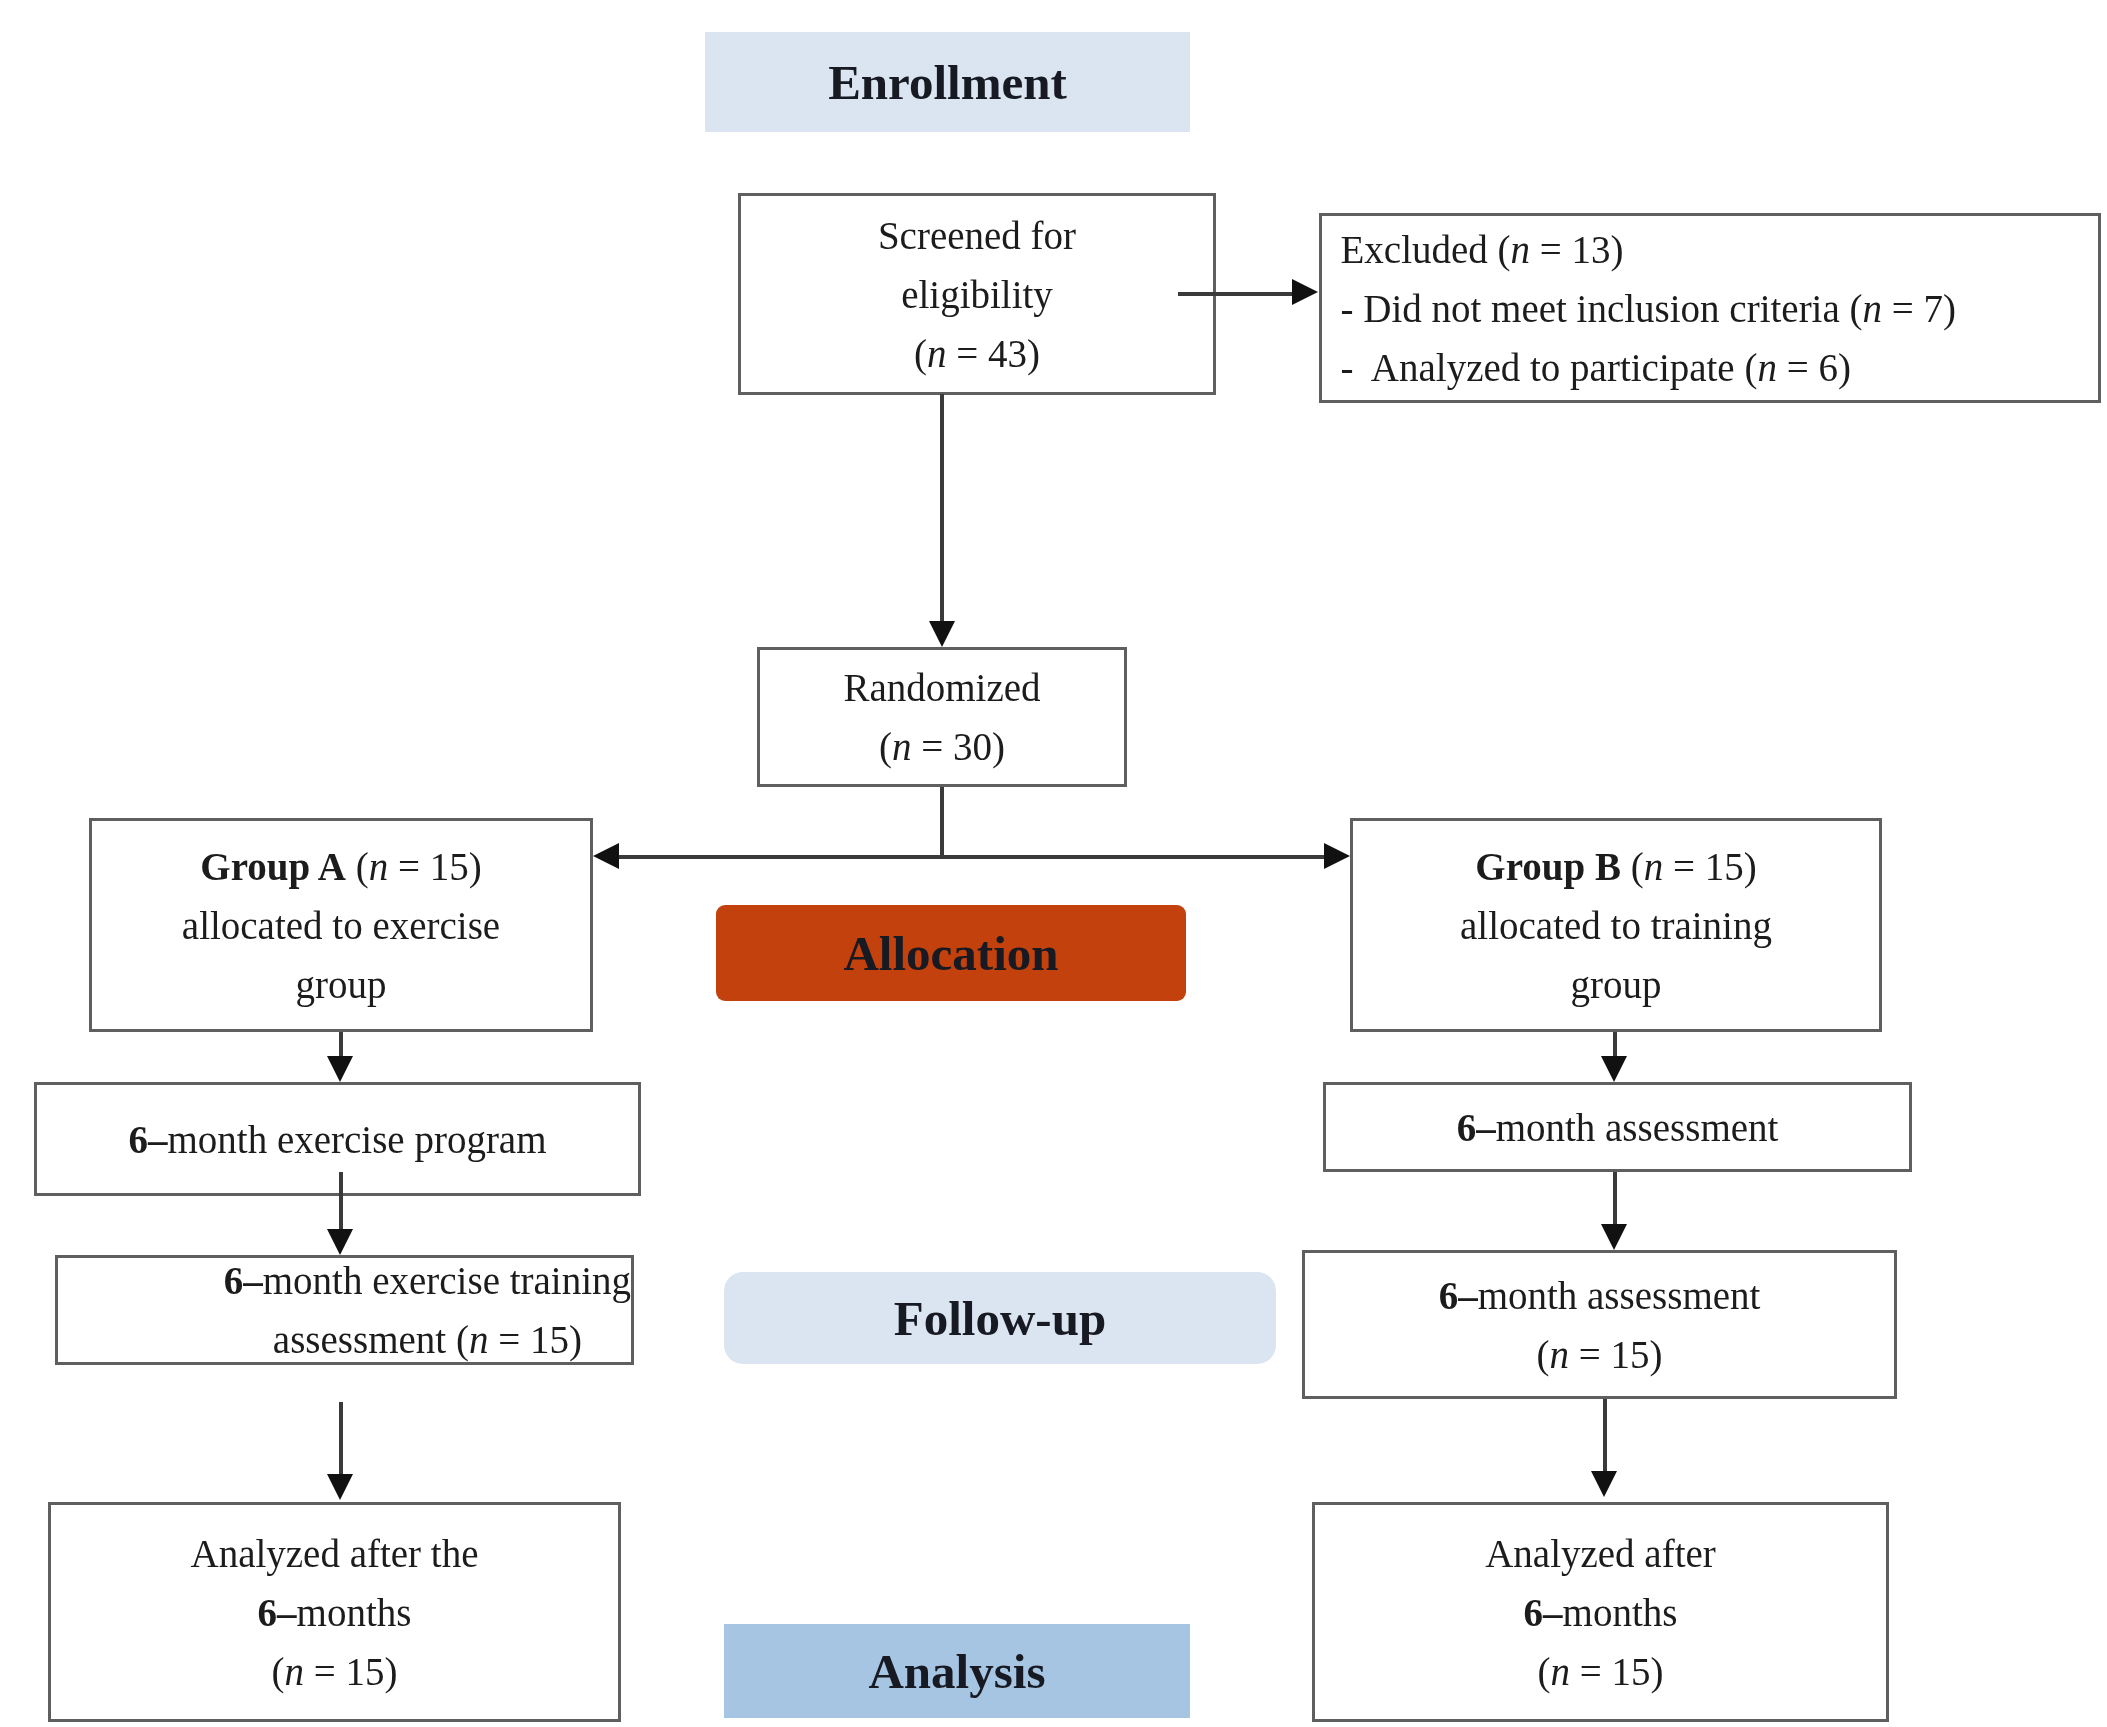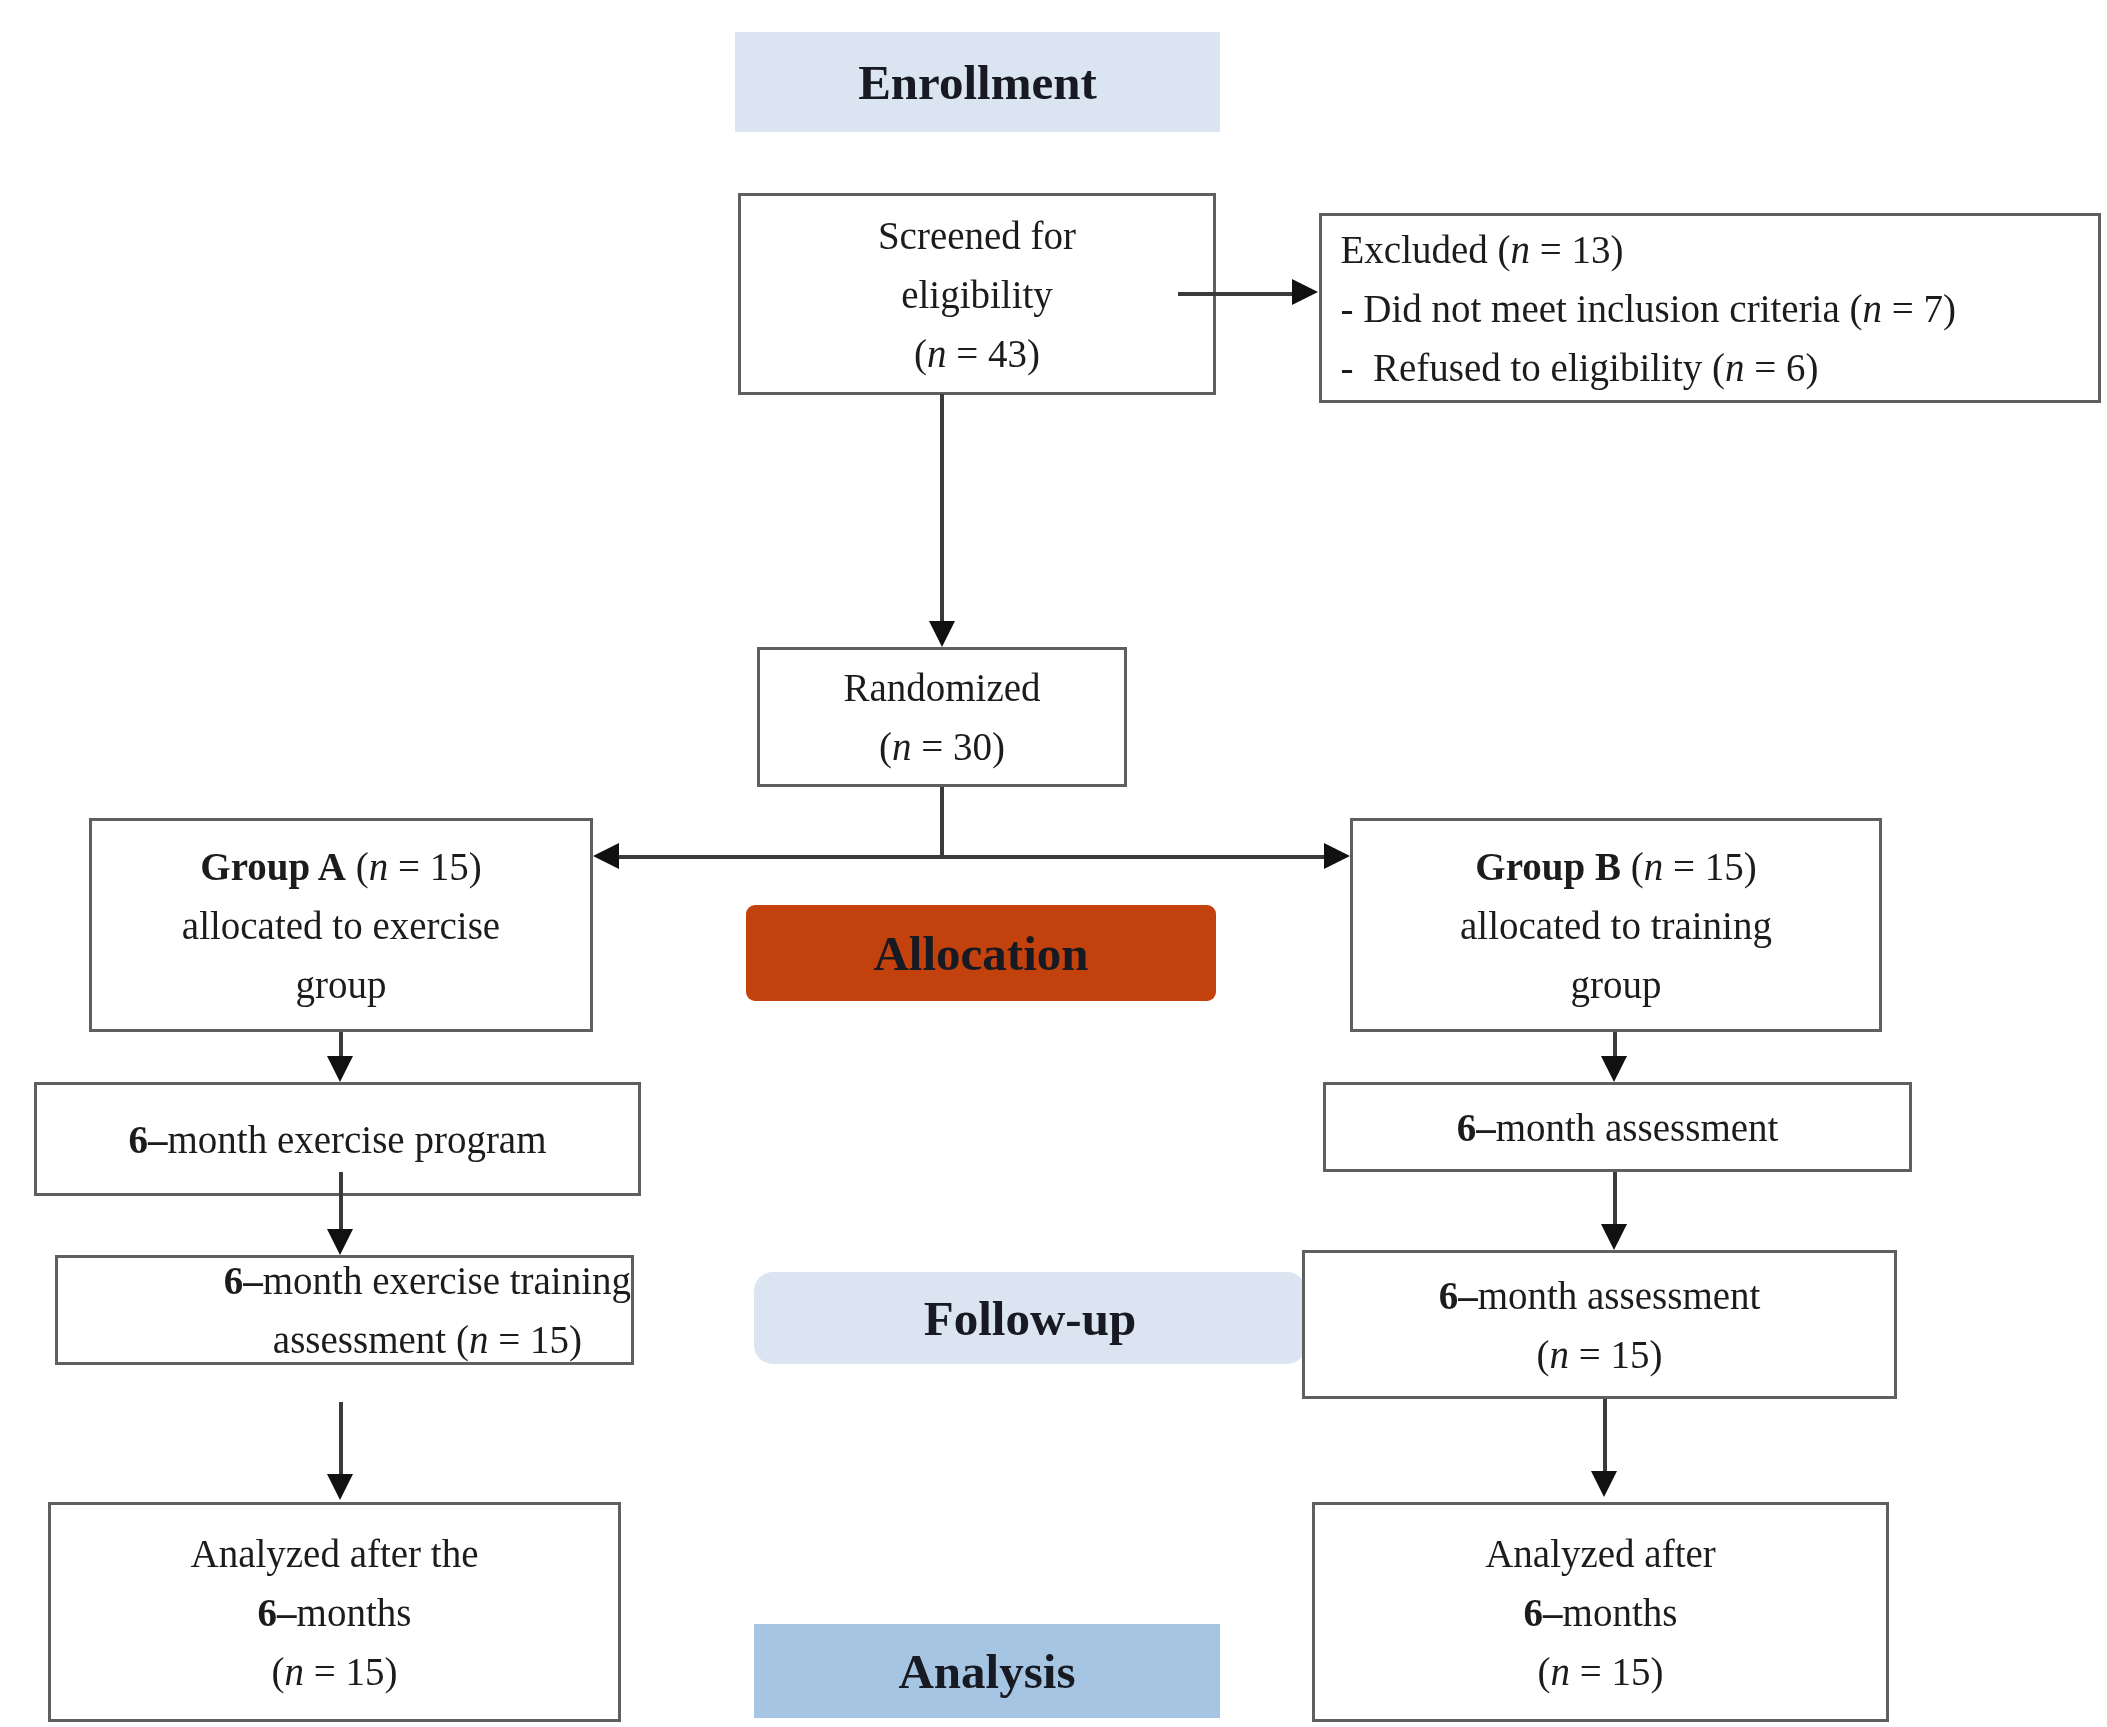--- a/index.html
+++ b/index.html
@@ -17,21 +17,20 @@
     overflow: hidden;
   }
   .hdr {
     position: absolute;
     display: flex;
     align-items: center;
     justify-content: center;
     font-weight: bold;
     font-size: 49px;
     color: #171a22;
-    margin-left: 30px;
   }
   .box {
     position: absolute;
     background: #ffffff;
     border: 3.9px solid #5f5f5f;
     box-sizing: border-box;
     display: flex;
     flex-direction: column;
     align-items: center;
     justify-content: center;
@@ -88,21 +87,21 @@
         <div class="line"><span>Screened for</span></div>
         <div class="line"><span>eligibility</span></div>
         <div class="line"><span>(</span><span class="it">n</span><span> = 43)</span></div>
       </div>
   </div>
 
   <div class="box left-text" style="left:1319px; top:205px; width:782px; height:190px;margin-top:8px;">
     <div class="rich">
         <div class="line"><span>Excluded (</span><span class="it">n</span><span> = 13)</span></div>
         <div class="line"><span>- Did not meet inclusion criteria (</span><span class="it">n</span><span> = 7)</span></div>
-        <div class="line"><span>-  Refused to eligibility (</span><span class="it">n</span><span> = 6)</span></div>
+        <div class="line"><span>-  Analyzed to participate (</span><span class="it">n</span><span> = 6)</span></div>
       </div>
   </div>
 
   <div class="box" style="left:757px; top:647px; width:370px; height:140px;">
     <div class="rich">
         <div class="line"><span>Randomized</span></div>
         <div class="line"><span>(</span><span class="it">n</span><span> = 30)</span></div>
       </div>
   </div>
 

